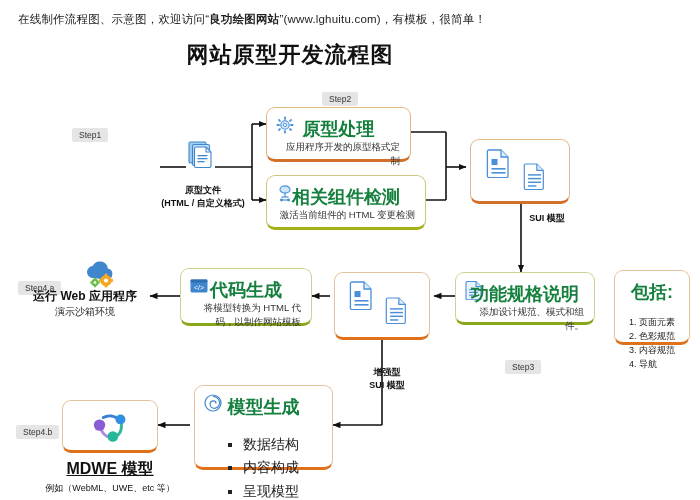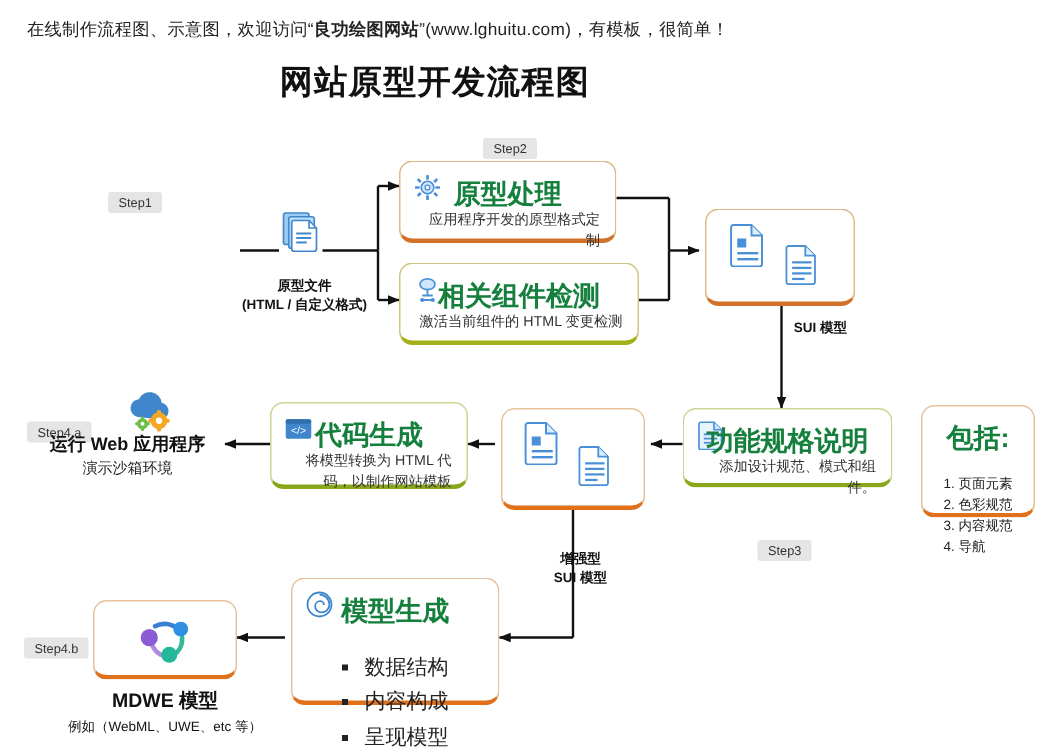--- a/index.html
+++ b/index.html
@@ -315,17 +315,17 @@
         <path d="M16,11 a14,14 0 0 1 16,2" fill="none" stroke="#3b7fd4" stroke-width="3.2" stroke-linecap="round"></path>
         <path d="M35,19 a14,14 0 0 1 -7,13" fill="none" stroke="#2fb89a" stroke-width="3.2" stroke-linecap="round"></path>
         <path d="M13,17 a14,14 0 0 0 7,14" fill="none" stroke="#b08ce0" stroke-width="3.2" stroke-linecap="round"></path>
         <circle cx="12" cy="19" r="6" fill="#8b5cd6"></circle>
         <circle cx="34" cy="13" r="5.2" fill="#2f8fe0"></circle>
         <circle cx="26" cy="31" r="5.6" fill="#23b89a"></circle>
       </svg>
     </span>
   </div>
   <div class="caption" style="left:44px;top:458px;width:132px;">
-    <div style="font-size:13px;">MDWE 模型</div>
+    <div style="font-size:16px;text-decoration:underline;">MDWE 模型</div>
     <div style="font-weight:normal;font-size:9px;margin-top:2px;">例如（WebML、UWE、etc 等）</div>
   </div>
 
 </div>
 
 </body></html>

